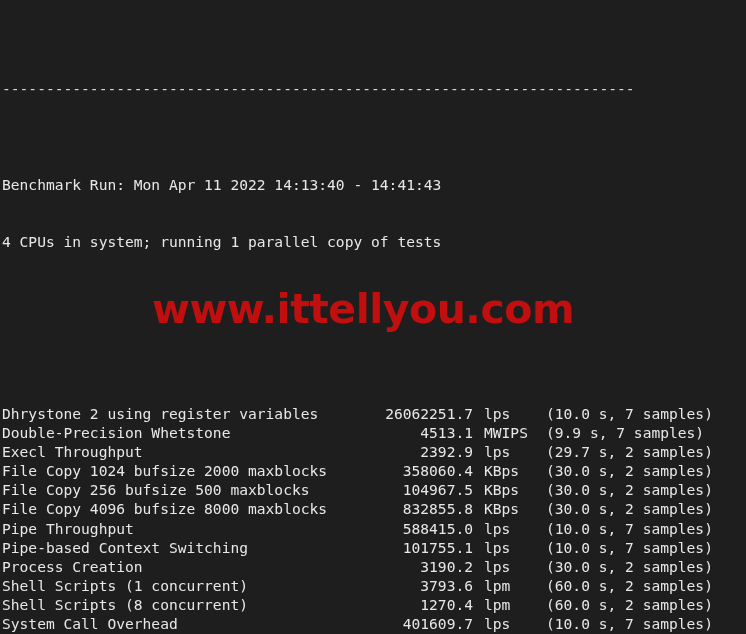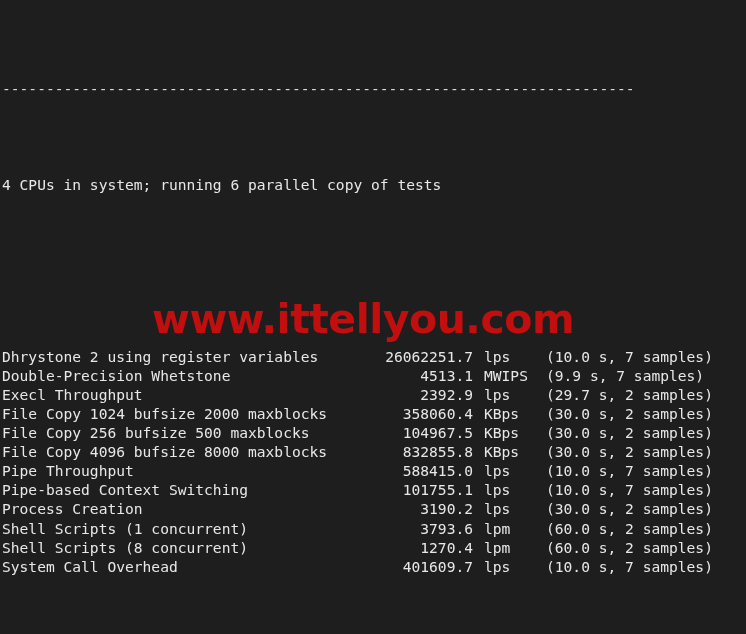--- a/index.html
+++ b/index.html
@@ -36,42 +36,43 @@
     white-space:pre;
   }
   .c.r { text-align:center; }
 
   .rule { color:#d8d8d8; letter-spacing:0px; }
 
   
   #watermark {
     position:absolute;
     left:152px;
-    top:299px;
+    top:289px;
     font-family:"DejaVu Sans","Liberation Sans",sans-serif;
     font-weight:bold;
     font-size:41px;
     line-height:41px;
     letter-spacing:-0.5px;
     color:#c10f0f;
     pointer-events:none;
     white-space:nowrap;
     z-index:5;
   }
 </style>
 </head>
 <body style="background: rgb(30, 30, 30); color: rgb(232, 232, 232);">
 
 <div id="terminal">
 
   
   <div class="line rule">------------------------------------------------------------------------</div>
 
   
-  <div class="line">4 CPUs in system; running 6 parallel copy of tests</div>
+  <div class="line">Benchmark Run: Mon Apr 11 2022 14:13:40 - 14:41:43</div>
+  <div class="line">4 CPUs in system; running 1 parallel copy of tests</div>
 
   <div class="blank"></div>
 
   
   <div id="results-block"><div class="row"><span class="c" style="left:0px;">Dhrystone 2 using register variables</span><span class="c r" style="right:273px;">26062251.7</span><span class="c" style="left:482px;">lps</span><span class="c" style="left:544px;">(10.0 s, 7 samples)</span></div><div class="row"><span class="c" style="left:0px;">Double-Precision Whetstone</span><span class="c r" style="right:273px;">4513.1</span><span class="c" style="left:482px;">MWIPS</span><span class="c" style="left:544px;">(9.9 s, 7 samples)</span></div><div class="row"><span class="c" style="left:0px;">Execl Throughput</span><span class="c r" style="right:273px;">2392.9</span><span class="c" style="left:482px;">lps</span><span class="c" style="left:544px;">(29.7 s, 2 samples)</span></div><div class="row"><span class="c" style="left:0px;">File Copy 1024 bufsize 2000 maxblocks</span><span class="c r" style="right:273px;">358060.4</span><span class="c" style="left:482px;">KBps</span><span class="c" style="left:544px;">(30.0 s, 2 samples)</span></div><div class="row"><span class="c" style="left:0px;">File Copy 256 bufsize 500 maxblocks</span><span class="c r" style="right:273px;">104967.5</span><span class="c" style="left:482px;">KBps</span><span class="c" style="left:544px;">(30.0 s, 2 samples)</span></div><div class="row"><span class="c" style="left:0px;">File Copy 4096 bufsize 8000 maxblocks</span><span class="c r" style="right:273px;">832855.8</span><span class="c" style="left:482px;">KBps</span><span class="c" style="left:544px;">(30.0 s, 2 samples)</span></div><div class="row"><span class="c" style="left:0px;">Pipe Throughput</span><span class="c r" style="right:273px;">588415.0</span><span class="c" style="left:482px;">lps</span><span class="c" style="left:544px;">(10.0 s, 7 samples)</span></div><div class="row"><span class="c" style="left:0px;">Pipe-based Context Switching</span><span class="c r" style="right:273px;">101755.1</span><span class="c" style="left:482px;">lps</span><span class="c" style="left:544px;">(10.0 s, 7 samples)</span></div><div class="row"><span class="c" style="left:0px;">Process Creation</span><span class="c r" style="right:273px;">3190.2</span><span class="c" style="left:482px;">lps</span><span class="c" style="left:544px;">(30.0 s, 2 samples)</span></div><div class="row"><span class="c" style="left:0px;">Shell Scripts (1 concurrent)</span><span class="c r" style="right:273px;">3793.6</span><span class="c" style="left:482px;">lpm</span><span class="c" style="left:544px;">(60.0 s, 2 samples)</span></div><div class="row"><span class="c" style="left:0px;">Shell Scripts (8 concurrent)</span><span class="c r" style="right:273px;">1270.4</span><span class="c" style="left:482px;">lpm</span><span class="c" style="left:544px;">(60.0 s, 2 samples)</span></div><div class="row"><span class="c" style="left:0px;">System Call Overhead</span><span class="c r" style="right:273px;">401609.7</span><span class="c" style="left:482px;">lps</span><span class="c" style="left:544px;">(10.0 s, 7 samples)</span></div></div>
 
   
 
   
   

